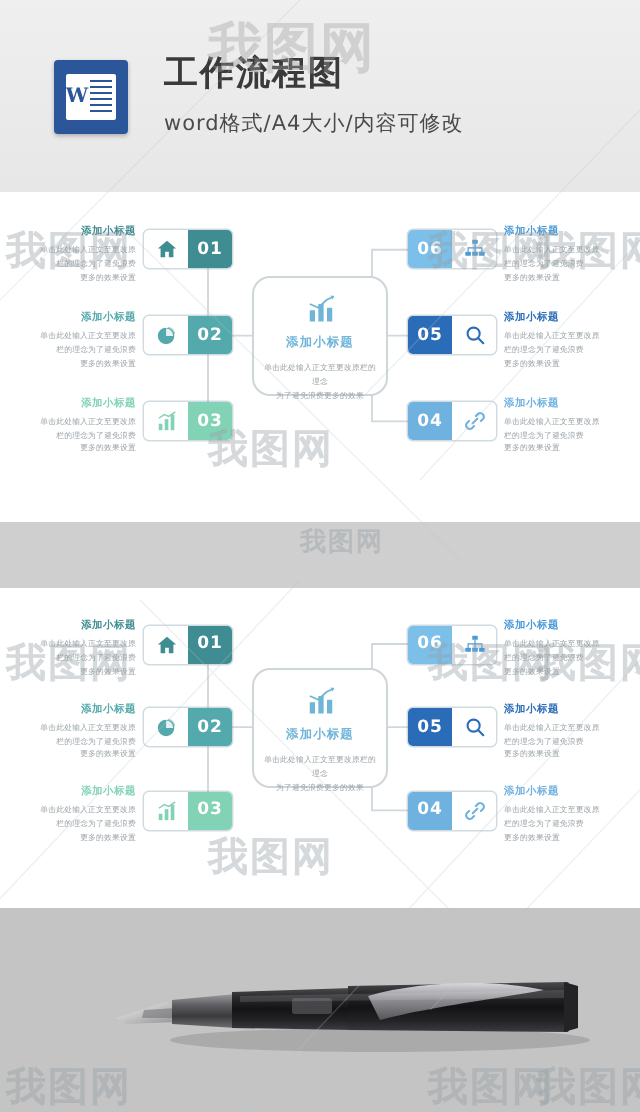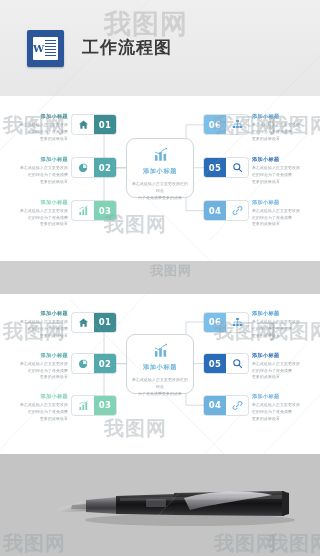--- a/index.html
+++ b/index.html
@@ -158,20 +158,21 @@
           <i></i>
           <i></i>
           <i></i>
           <i></i>
           <i></i>
       </div>
     </div>
   </div>
   <div class="head-text">
     <div class="head-title">工作流程图</div>
+    <div class="head-sub">word格式/A4大小/内容可修改</div>
   </div>
 </div>
 
 <div class="page p1">
   <div class="diagram" id="diagram-1">
       <svg class="conn" width="320" height="165">
         <path d="M116 28.874999999999996 H104 V71.775 H126 M204 28.874999999999996 H186 V71.775 H194 M116 71.775 H104 V71.775 H126 M204 71.775 H186 V71.775 H194 M116 114.675 H104 V71.775 H126 M204 114.675 H186 V71.775 H194 " stroke="#cfd8dc" stroke-width="0.9" fill="none"></path>
       </svg>
       <div class="center" style="left: 126px; top: 41.775px;">
         <div class="c-icon">

